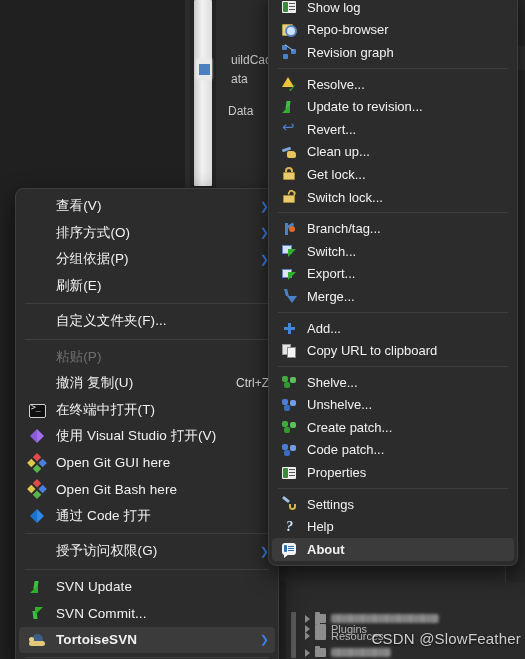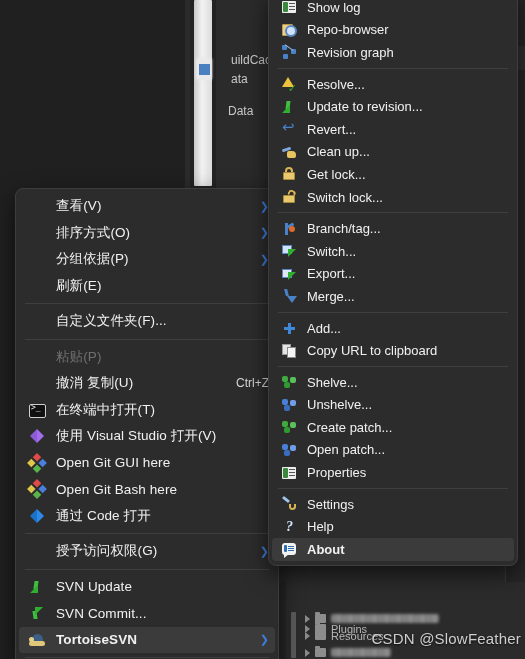--- a/index.html
+++ b/index.html
@@ -567,21 +567,21 @@
     <span class="ctx-label">Create patch...</span>
   </div>
   <div class="ctx-row">
     <span class="ctx-ico">
         <i class="ic ic-puzzle blue">
           <span class="p1"></span>
           <span class="p2"></span>
           <span class="p3"></span>
         </i>
       </span>
-    <span class="ctx-label">Open patch...</span>
+    <span class="ctx-label">Code patch...</span>
   </div>
   <div class="ctx-row">
     <span class="ctx-ico">
         <i class="ic ic-props"></i>
       </span>
     <span class="ctx-label">Properties</span>
   </div>
 
   <div class="ctx-sep"></div>
 

